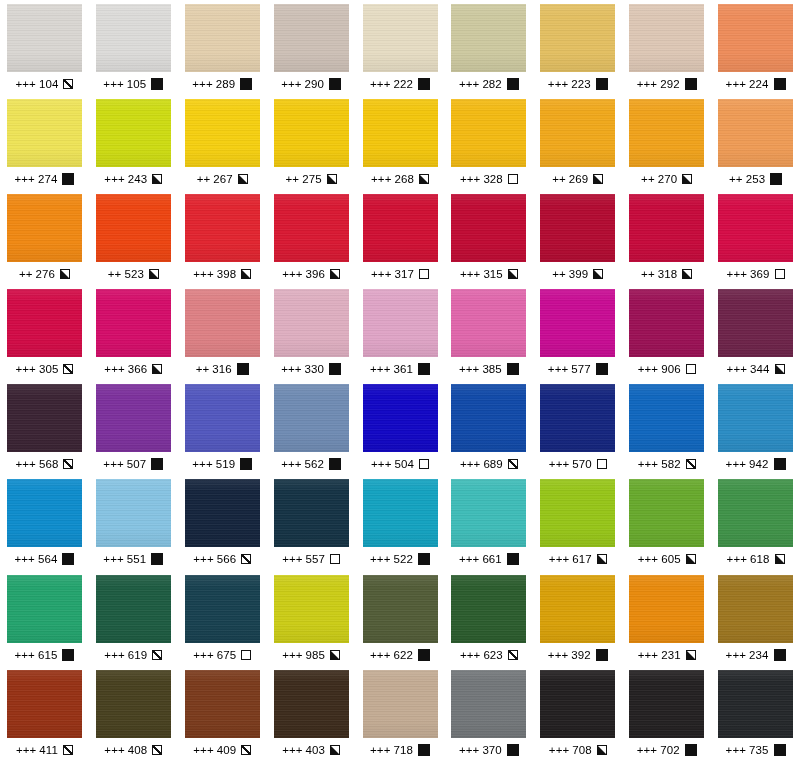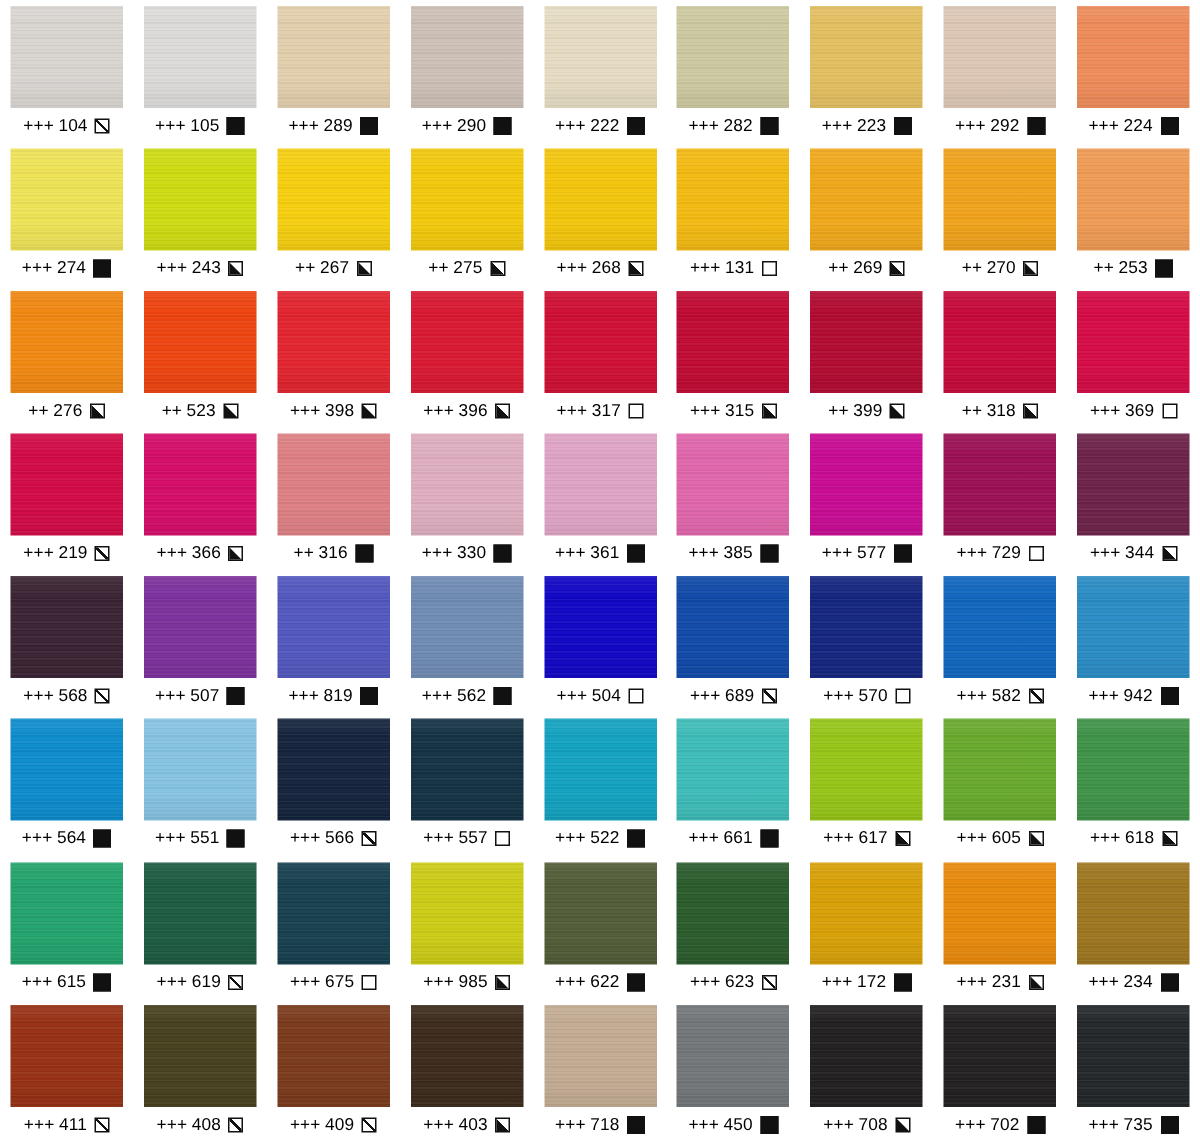--- a/index.html
+++ b/index.html
@@ -224,21 +224,21 @@
       <div class="label">
         <span class="lightfast">+++</span>
         <span class="code">268</span>
         <span class="opacity-mark op-semiopaque"></span>
       </div>
     </div>
     <div class="cell">
       <div class="swatch" style="background-color: rgb(243, 186, 18);"></div>
       <div class="label">
         <span class="lightfast">+++</span>
-        <span class="code">131</span>
+        <span class="code">328</span>
         <span class="opacity-mark op-transparent"></span>
       </div>
     </div>
     <div class="cell">
       <div class="swatch" style="background-color: rgb(240, 168, 27);"></div>
       <div class="label">
         <span class="lightfast">++</span>
         <span class="code">269</span>
         <span class="opacity-mark op-semiopaque"></span>
       </div>
@@ -328,21 +328,21 @@
       <div class="label">
         <span class="lightfast">+++</span>
         <span class="code">369</span>
         <span class="opacity-mark op-transparent"></span>
       </div>
     </div>
     <div class="cell">
       <div class="swatch" style="background-color: rgb(210, 10, 70);"></div>
       <div class="label">
         <span class="lightfast">+++</span>
-        <span class="code">219</span>
+        <span class="code">305</span>
         <span class="opacity-mark op-semitransparent"></span>
       </div>
     </div>
     <div class="cell">
       <div class="swatch" style="background-color: rgb(212, 12, 105);"></div>
       <div class="label">
         <span class="lightfast">+++</span>
         <span class="code">366</span>
         <span class="opacity-mark op-semiopaque"></span>
       </div>
@@ -384,21 +384,21 @@
       <div class="label">
         <span class="lightfast">+++</span>
         <span class="code">577</span>
         <span class="opacity-mark op-opaque"></span>
       </div>
     </div>
     <div class="cell">
       <div class="swatch" style="background-color: rgb(155, 16, 85);"></div>
       <div class="label">
         <span class="lightfast">+++</span>
-        <span class="code">729</span>
+        <span class="code">906</span>
         <span class="opacity-mark op-transparent"></span>
       </div>
     </div>
     <div class="cell">
       <div class="swatch" style="background-color: rgb(109, 35, 73);"></div>
       <div class="label">
         <span class="lightfast">+++</span>
         <span class="code">344</span>
         <span class="opacity-mark op-semiopaque"></span>
       </div>
@@ -416,21 +416,21 @@
       <div class="label">
         <span class="lightfast">+++</span>
         <span class="code">507</span>
         <span class="opacity-mark op-opaque"></span>
       </div>
     </div>
     <div class="cell">
       <div class="swatch" style="background-color: rgb(82, 87, 190);"></div>
       <div class="label">
         <span class="lightfast">+++</span>
-        <span class="code">819</span>
+        <span class="code">519</span>
         <span class="opacity-mark op-opaque"></span>
       </div>
     </div>
     <div class="cell">
       <div class="swatch" style="background-color: rgb(111, 139, 179);"></div>
       <div class="label">
         <span class="lightfast">+++</span>
         <span class="code">562</span>
         <span class="opacity-mark op-opaque"></span>
       </div>
@@ -592,21 +592,21 @@
       <div class="label">
         <span class="lightfast">+++</span>
         <span class="code">623</span>
         <span class="opacity-mark op-semitransparent"></span>
       </div>
     </div>
     <div class="cell">
       <div class="swatch" style="background-color: rgb(216, 160, 8);"></div>
       <div class="label">
         <span class="lightfast">+++</span>
-        <span class="code">172</span>
+        <span class="code">392</span>
         <span class="opacity-mark op-opaque"></span>
       </div>
     </div>
     <div class="cell">
       <div class="swatch" style="background-color: rgb(232, 138, 12);"></div>
       <div class="label">
         <span class="lightfast">+++</span>
         <span class="code">231</span>
         <span class="opacity-mark op-semiopaque"></span>
       </div>
@@ -656,21 +656,21 @@
       <div class="label">
         <span class="lightfast">+++</span>
         <span class="code">718</span>
         <span class="opacity-mark op-opaque"></span>
       </div>
     </div>
     <div class="cell">
       <div class="swatch" style="background-color: rgb(114, 118, 121);"></div>
       <div class="label">
         <span class="lightfast">+++</span>
-        <span class="code">450</span>
+        <span class="code">370</span>
         <span class="opacity-mark op-opaque"></span>
       </div>
     </div>
     <div class="cell">
       <div class="swatch" style="background-color: rgb(34, 31, 32);"></div>
       <div class="label">
         <span class="lightfast">+++</span>
         <span class="code">708</span>
         <span class="opacity-mark op-semiopaque"></span>
       </div>

